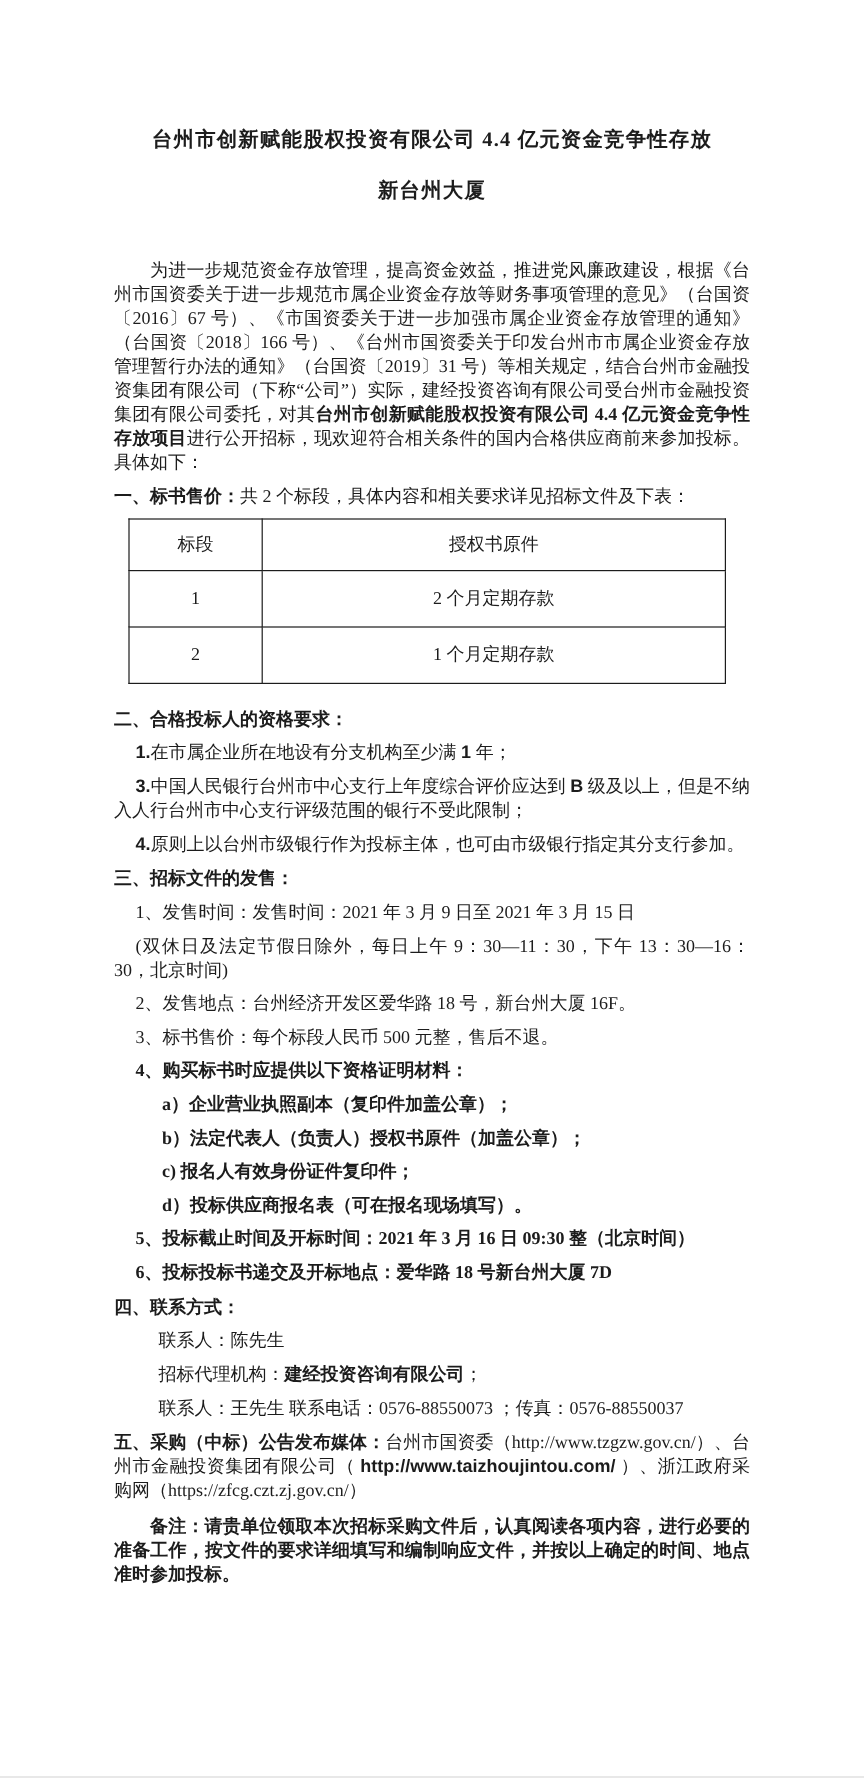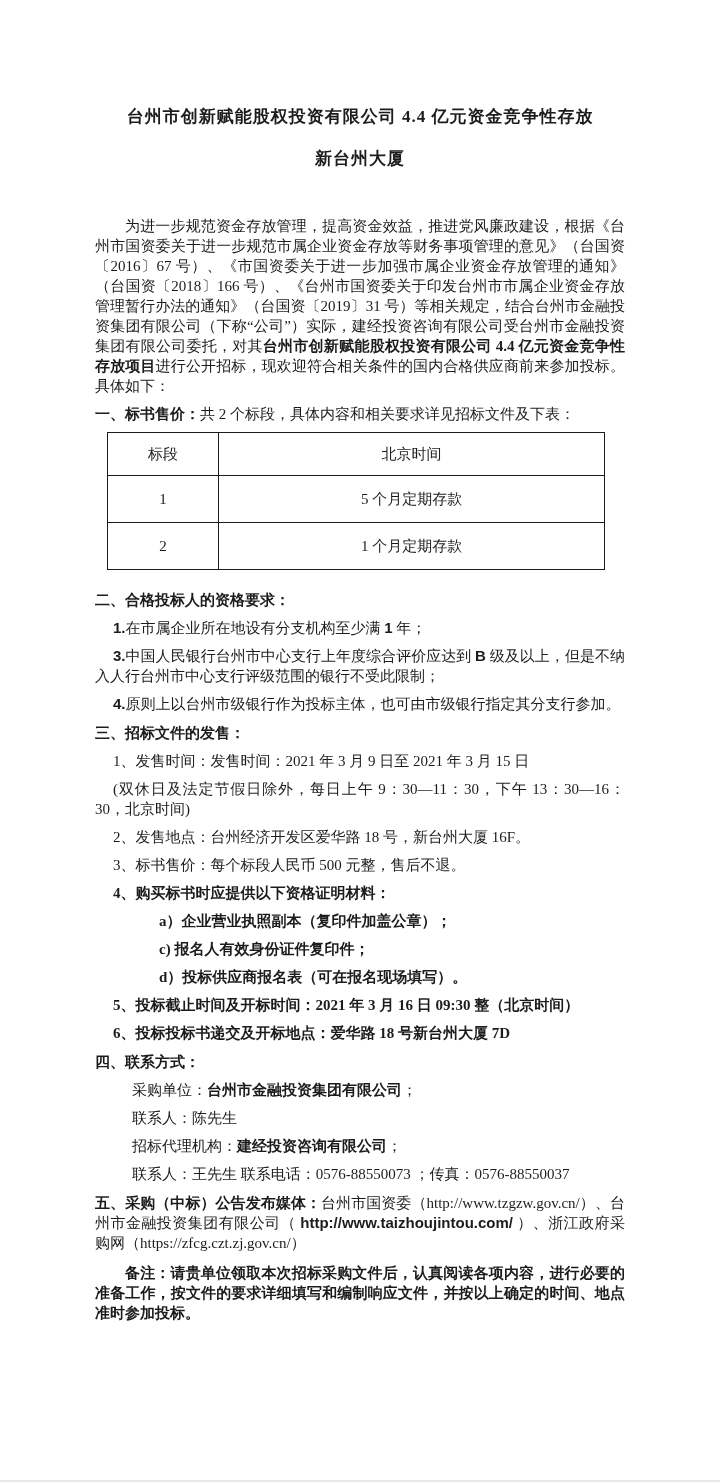--- a/index.html
+++ b/index.html
@@ -20,21 +20,21 @@
   .b  { font-weight:700; }
   .bs { font-weight:700; font-family:"Liberation Sans","DejaVu Sans",sans-serif; }
   .title {
     font-weight:700; font-size:17px; line-height:42px;
     text-align:center; letter-spacing:1px;
     margin:0 0 36px 0;
   }
   .para { text-align:justify; text-indent:2em; }
   .line { text-align:justify; }
   .item { text-indent:18px; }
-  .sub  { margin-left:64px; }
+  .sub  { margin-left:40px; }
   .c4line { margin-left:37px; }
   .h1line { margin-top:8px; }
   .bid-table {
     border-collapse:collapse;
     width:498px;
     margin:8px 0 0 12px;
     table-layout:fixed;
     border-radius:29px;
   }
   .bid-table th, .bid-table td {
@@ -68,54 +68,54 @@
   </div>
 
   <p class="para"><span>为进一步规范资金存放管理，提高资金效益，推进党风廉政建设，根据《台州市国资委关于进一步规范市属企业资金存放等财务事项管理的意见》（台国资〔2016〕67 号）、《市国资委关于进一步加强市属企业资金存放管理的通知》（台国资〔2018〕166 号）、《台州市国资委关于印发台州市市属企业资金存放管理暂行办法的通知》（台国资〔2019〕31 号）等相关规定，结合台州市金融投资集团有限公司（下称“公司”）实际，建经投资咨询有限公司受台州市金融投资集团有限公司委托，对其</span><span class="b">台州市创新赋能股权投资有限公司 4.4 亿元资金竞争性存放项目</span><span>进行公开招标，现欢迎符合相关条件的国内合格供应商前来参加投标。具体如下：</span></p>
 
   <p class="line h1line"><span class="b">一、标书售价：</span><span>共 2 个标段，具体内容和相关要求详见招标文件及下表：</span></p>
 
   <table class="bid-table">
     <thead>
       <tr>
         <th class="col-lot">标段</th>
-        <th>北京时间</th>
+        <th>授权书原件</th>
       </tr>
     </thead>
     <tbody>
       <tr>
         <td>1</td>
-        <td>5 个月定期存款</td>
+        <td>2 个月定期存款</td>
       </tr>
       <tr>
         <td>2</td>
         <td>1 个月定期存款</td>
       </tr>
     </tbody>
   </table>
 
   <p class="line h2 b">二、合格投标人的资格要求：</p>
   <p class="line item req"><span class="bs">1.</span><span>在市属企业所在地设有分支机构至少满 </span><span class="bs">1</span><span> 年；</span></p>
   <p class="line item req"><span class="bs">3.</span><span>中国人民银行台州市中心支行上年度综合评价应达到 </span><span class="bs">B</span><span> 级及以上，但是不纳入人行台州市中心支行评级范围的银行不受此限制；</span></p>
   <p class="line item req"><span class="bs">4.</span><span>原则上以台州市级银行作为投标主体，也可由市级银行指定其分支行参加。</span></p>
 
   <p class="line h3 b">三、招标文件的发售：</p>
   <p class="line item sale">1、发售时间：发售时间：2021 年 3 月 9 日至 2021 年 3 月 15 日</p>
   <p class="line item sale">(双休日及法定节假日除外，每日上午 9：30—11：30，下午 13：30—16：30，北京时间)</p>
   <p class="line item sale">2、发售地点：台州经济开发区爱华路 18 号，新台州大厦 16F。</p>
   <p class="line item sale">3、标书售价：每个标段人民币 500 元整，售后不退。</p>
   <p class="line item sale b">4、购买标书时应提供以下资格证明材料：</p>
   <p class="line sub subgap b">a）企业营业执照副本（复印件加盖公章）；</p>
+  <p class="line sub subgap b">b）法定代表人（负责人）授权书原件（加盖公章）；</p>
   <p class="line sub subgap b">c) 报名人有效身份证件复印件；</p>
   <p class="line sub subgap b">d）投标供应商报名表（可在报名现场填写）。</p>
   <p class="line item sale b">5、投标截止时间及开标时间：2021 年 3 月 16 日 09:30 整（北京时间）</p>
   <p class="line item sale b">6、投标投标书递交及开标地点：爱华路 18 号新台州大厦 7D</p>
 
   <p class="line h4 b">四、联系方式：</p>
-  <p class="line c4line c4gap"><span>采购单位：</span><span class="b">台州市金融投资集团有限公司</span><span>；</span></p>
   <p class="line c4line c4gap">联系人：陈先生</p>
   <p class="line c4line c4gap"><span>招标代理机构：</span><span class="b">建经投资咨询有限公司</span><span>；</span></p>
   <p class="line c4line c4gap">联系人：王先生 联系电话：0576-88550073 ；传真：0576-88550037</p>
 
   <p class="para sec5"><span class="b">五、采购（中标）公告发布媒体：</span><span>台州市国资委（http://www.tzgzw.gov.cn/）、台州市金融投资集团有限公司（ </span><span class="bs">http://www.taizhoujintou.com/</span><span> ）、浙江政府采购网（https://zfcg.czt.zj.gov.cn/）</span></p>
 
   <p class="para remark"><span class="b">备注：请贵单位领取本次招标采购文件后，认真阅读各项内容，进行必要的准备工作，按文件的要求详细填写和编制响应文件，并按以上确定的时间、地点准时参加投标。</span></p>
 
 </div>
 

